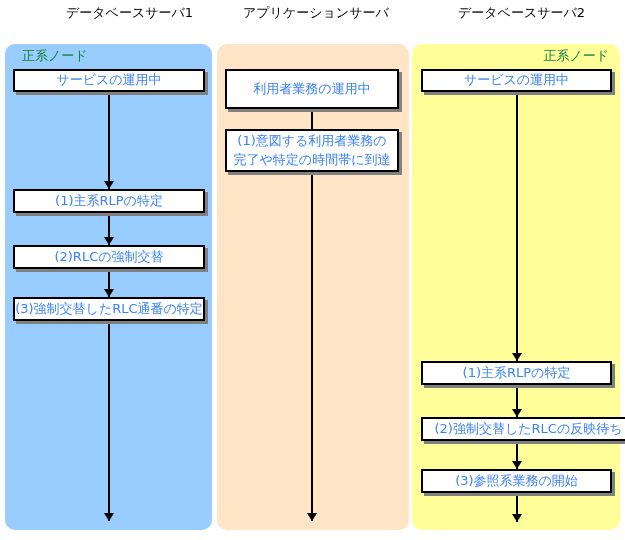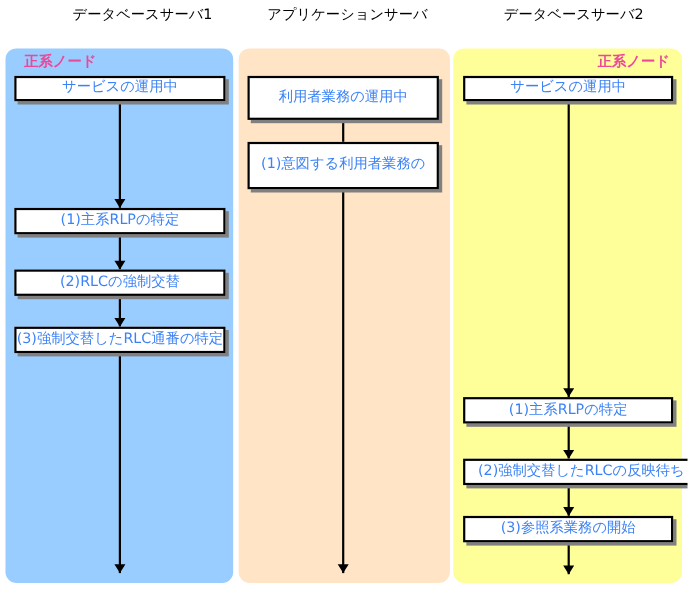--- a/index.html
+++ b/index.html
@@ -21,22 +21,22 @@
     color: #000;
     white-space: nowrap;
   }
   .panel {
     position: absolute;
     border-radius: 10px;
   }
   .node-label {
     position: absolute;
     font-size: 13px;
-    font-weight: bold;
-    color: #ec4899;
+    font-weight: normal;
+    color: #15803d;
     white-space: nowrap;
   }
   .fbox {
     position: absolute;
     box-sizing: border-box;
     background: var(--box-fill, #FFFFFF);
     border: 2px solid var(--box-border, #000000);
     box-shadow: 3px 3px 0 var(--box-shadow, #808080);
     display: flex;
     flex-direction: column;
@@ -111,20 +111,21 @@
   </div>
   <div class="fbox" style="left:13px; top:297px; width:192px; height:24px;">
     <span>(3)強制交替したRLC通番の特定</span>
   </div>
 
   <div class="fbox" style="left:225px; top:69px;  width:174px; height:40px;">
     <span>利用者業務の運用中</span>
   </div>
   <div class="fbox" style="left:225px; top:129px; width:174px; height:43px;">
     <span>(1)意図する利用者業務の</span>
+    <span>完了や特定の時間帯に到達</span>
   </div>
 
   <div class="fbox" style="left:421px; top:69px;  width:191px; height:23px;">
     <span>サービスの運用中</span>
   </div>
   <div class="fbox" style="left:421px; top:361px; width:191px; height:24px;">
     <span>(1)主系RLPの特定</span>
   </div>
   <div class="fbox" style="left:421px; top:417px; width:215px; height:24px;">
     <span>(2)強制交替したRLCの反映待ち</span>

